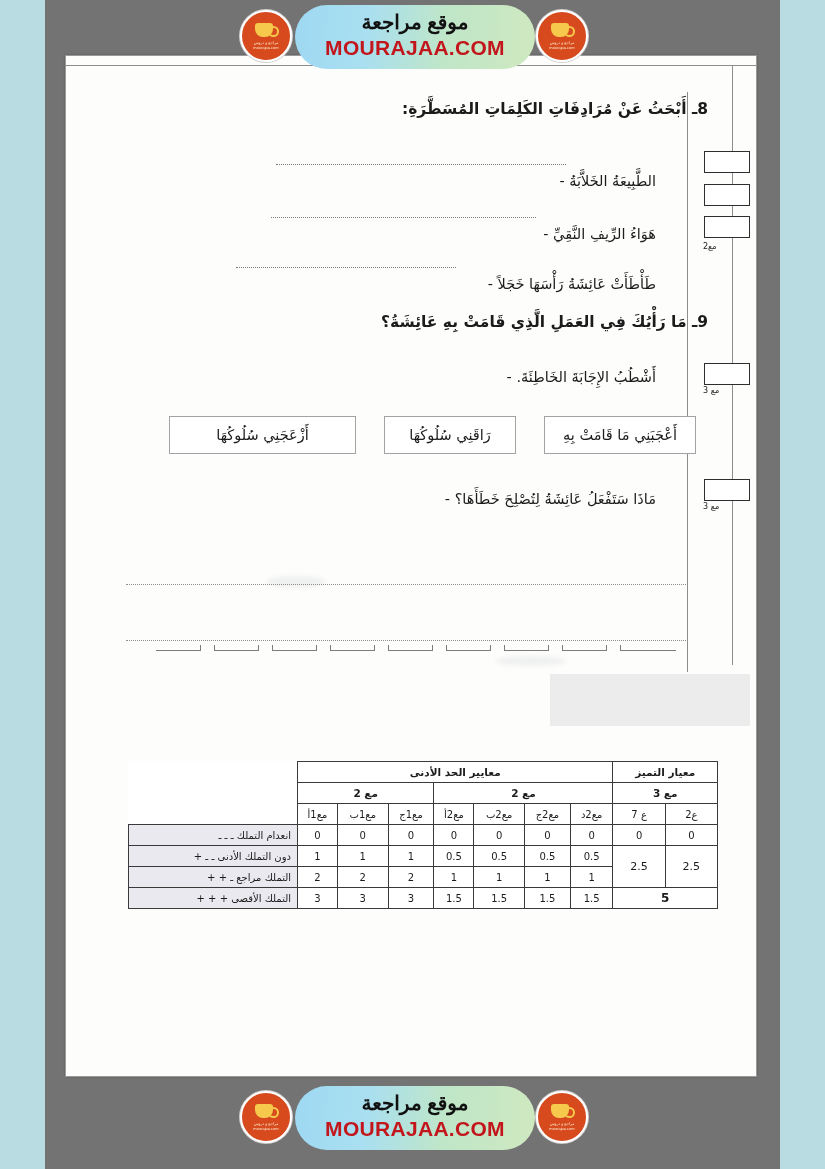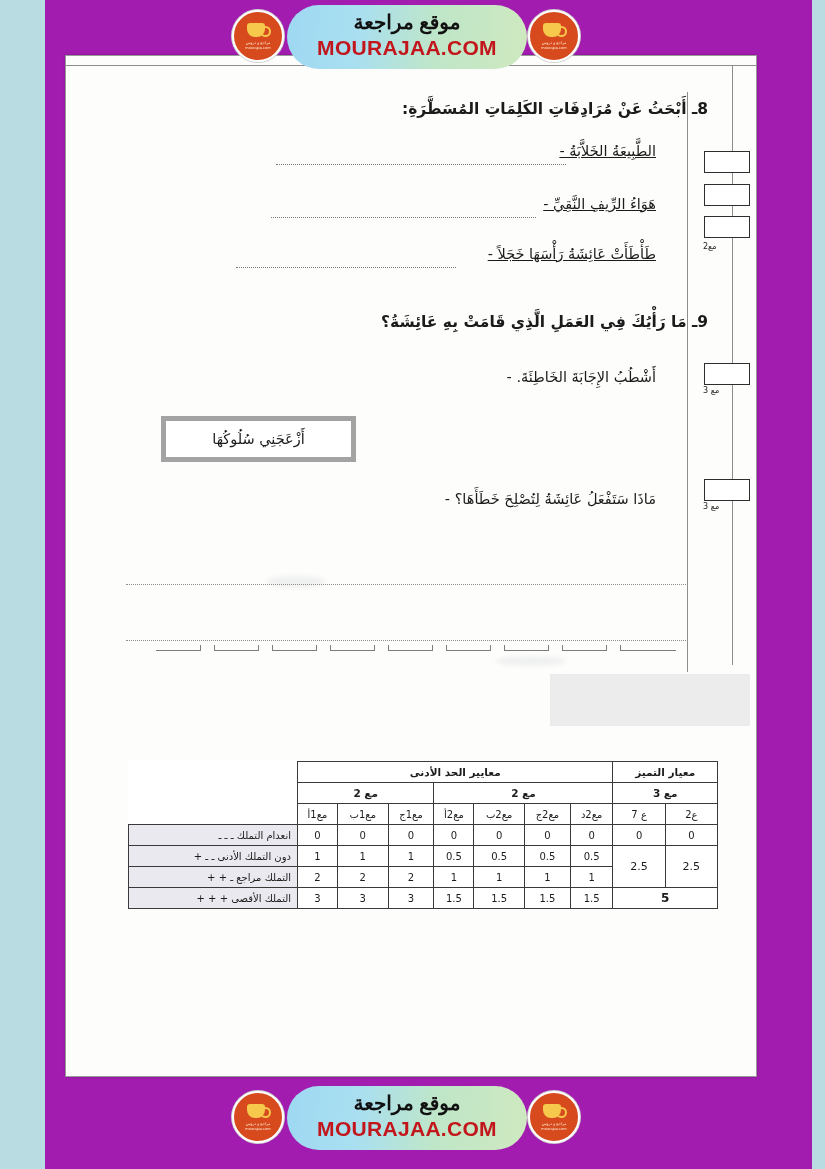--- a/index.html
+++ b/index.html
@@ -15,28 +15,27 @@
     position: relative;
   }
 
   
   #sheet {
     position: absolute;
     left: 45px;
     top: 0;
     width: 735px;
     height: 1169px;
-    background: #a21caf;
-    padding-left: 32px;
+    background: #737373;
   }
 
   
   .wm {
     position: absolute;
-    left: 0;
+    left: 8px;
     width: 689px;
     height: 70px;
     z-index: 40;
     pointer-events: none;
   }
   #wm-top { top: 2px; }
   #wm-bottom { top: 1083px; }
 
   .wm-pill {
     position: absolute;
@@ -188,21 +187,21 @@
     font-size: 15.5px;
     font-weight: bold;
     white-space: nowrap;
   }
   .q-item {
     position: absolute;
     font-size: 14.5px;
     white-space: nowrap;
   }
   .underlined {
-    text-decoration: underline;
+    margin-top: 30px;
   }
   .dots-line {
     position: absolute;
     border-top: 1px dotted #7a7a7a;
     height: 0;
   }
 
   
   #q8 { right: 48px; top: 44px; }
   #q8-i1 { right: 100px; top: 87px; }
@@ -215,21 +214,21 @@
   
   #q9 { right: 48px; top: 257px; }
   #q9-i1 { right: 100px; top: 313px; }
   #q9-i2 { right: 100px; top: 435px; }
 
   
   .choice {
     position: absolute;
     top: 360px;
     height: 36px;
-    border: 5px solid #a3a3a3;
+    border: 1px solid #a3a3a3;
     background: #fff;
     display: flex;
     align-items: center;
     justify-content: center;
     font-size: 14.5px;
     direction: rtl;
     font-family: "DejaVu Sans", "Liberation Sans", sans-serif;
   }
   #choice-1 { right: 60px;  width: 150px; }
   #choice-2 { right: 240px; width: 130px; }
@@ -348,20 +347,22 @@
 
     <div class="ar q-item underlined" id="q8-i2">هَوَاءُ الرِّيفِ النَّقِيِّ -</div>
     <div class="dots-line" id="q8-d2"></div>
 
     <div class="ar q-item underlined" id="q8-i3">طَأْطَأَتْ عَائِشَةُ رَأْسَهَا خَجَلاً -</div>
     <div class="dots-line" id="q8-d3"></div>
 
     <div class="ar q-head" id="q9">9ـ مَا رَأْيُكَ فِي العَمَلِ الَّذِي قَامَتْ بِهِ عَائِشَةُ؟</div>
     <div class="ar q-item" id="q9-i1">أَشْطُبُ الإِجَابَةَ الخَاطِئَةَ. -</div>
 
+    <div class="ar choice" id="choice-1">أَعْجَبَنِي مَا قَامَتْ بِهِ</div>
+    <div class="ar choice" id="choice-2">رَاقَنِي سُلُوكُهَا</div>
     <div class="ar choice" id="choice-3">أَزْعَجَنِي سُلُوكُهَا</div>
 
     <div class="ar q-item" id="q9-i2">مَاذَا سَتَفْعَلُ عَائِشَةُ لِتُصْلِحَ خَطَأَهَا؟ -</div>
 
     <div class="dots-line" id="dotted-rule2"></div>
     <div class="dots-line" id="dotted-rule"></div>
 
     <div id="tear-strip">
       <div class="seg" style="left:0px;width:44px;"></div>
       <div class="seg" style="left:58px;width:44px;"></div>

